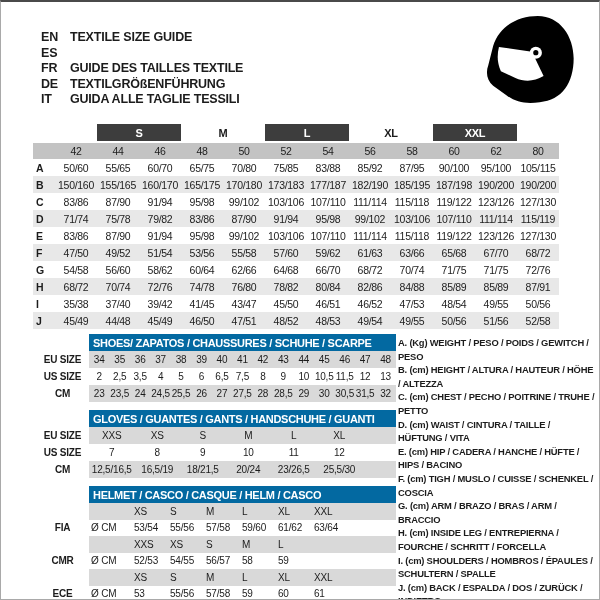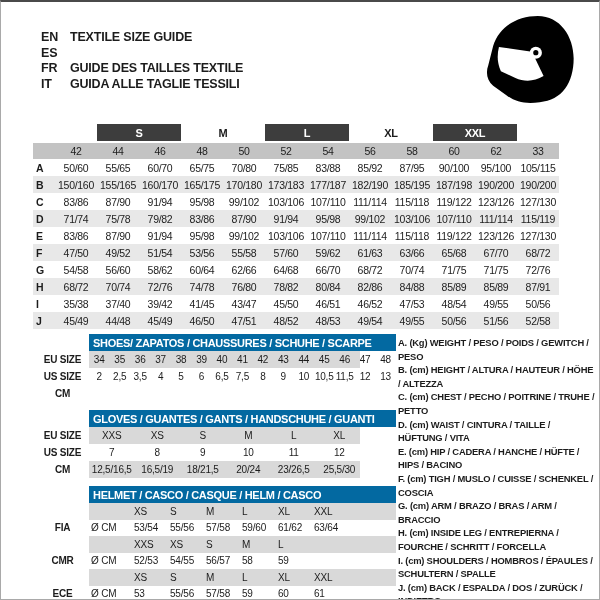--- a/index.html
+++ b/index.html
@@ -31,21 +31,21 @@
   .t-cell { width:42px; text-align:center; flex:none; }
   .t-row { display:flex; height:17px; align-items:center; }
   .t-rows .t-row:nth-child(even) { background:#e8e8e8; }
 
   
   .lower { position:absolute; left:35px; top:332px; width:362px; font-size:10px; letter-spacing:-0.2px; }
   .sub-title { margin-left:53px; width:307px; height:17px; background:#0369a1; color:#fff;
                font-weight:bold; font-size:11px; display:flex; align-items:center; padding-left:4px; letter-spacing:-0.3px; }
   .sub-row { display:flex; height:17px; align-items:center; }
   .sub-label { width:53px; font-weight:bold; font-size:10px; flex:none;text-align:center; }
-  .sub-grid { display:flex; width:271px; height:100%; align-items:center; }
+  .sub-grid { display:flex; width:307px; height:100%; align-items:center; }
   .sub-rows .sub-row:nth-child(odd) .sub-grid { background:#d9d9d9; }
   .shoes .cellx { width:20.46px; text-align:center; flex:none; }
   .gloves .sub-grid { padding-right:34px; }
   .gloves .cellx { width:45.5px; text-align:center; flex:none; }
   .gloves-t, .helmet-t { margin-top:8px; }
 
   
   .h-row { display:flex; height:16.5px; align-items:center; }
   .h-grid { display:flex; width:307px; height:100%; align-items:center; }
   .h-row.hgray .h-grid { background:#d9d9d9; }
@@ -67,20 +67,24 @@
   <div class="lang-row">
       <span class="lang-code">EN</span>
       <span class="lang-title">TEXTILE SIZE GUIDE</span>
     </div>
       <div class="lang-row">
       <span class="lang-code">ES</span>
     </div>
       <div class="lang-row">
       <span class="lang-code">FR</span>
       <span class="lang-title">GUIDE DES TAILLES TEXTILE</span>
+    </div>
+      <div class="lang-row">
+      <span class="lang-code">DE</span>
+      <span class="lang-title">TEXTILGRÖßENFÜHRUNG</span>
     </div>
       <div class="lang-row">
       <span class="lang-code">IT</span>
       <span class="lang-title">GUIDA ALLE TAGLIE TESSILI</span>
     </div>
     </div>
 
   <div class="helmet-icon">
     <svg viewBox="0 0 100 100" xmlns="http://www.w3.org/2000/svg" aria-hidden="true">
       <path d="M58 4 C81 4 95 25 95 48 C95 73 83 91 60 93 C46 95 35 93 26 86 L12 76 C6 71 4 63 7 55 L12 35 C18 15 37 4 58 4 Z" fill="#000"></path>
@@ -109,21 +113,21 @@
           <div class="t-cell">44</div>
           <div class="t-cell">46</div>
           <div class="t-cell">48</div>
           <div class="t-cell">50</div>
           <div class="t-cell">52</div>
           <div class="t-cell">54</div>
           <div class="t-cell">56</div>
           <div class="t-cell">58</div>
           <div class="t-cell">60</div>
           <div class="t-cell">62</div>
-          <div class="t-cell">33</div>
+          <div class="t-cell">80</div>
         </div>
     </div>
     <div class="t-rows">
 
     <div class="t-row">
         <div class="t-row-label">A</div>
         <div class="t-cells">
 
         <div class="t-cell">50/60</div>
             <div class="t-cell">55/65</div>
@@ -347,20 +351,38 @@
               <div class="cellx">9</div>
               <div class="cellx">10</div>
               <div class="cellx">10,5</div>
               <div class="cellx">11,5</div>
               <div class="cellx">12</div>
               <div class="cellx">13</div>
             </div>
         </div>
           <div class="sub-row">
           <div class="sub-label">CM</div>
+          <div class="sub-grid">
+
+          <div class="cellx">23</div>
+              <div class="cellx">23,5</div>
+              <div class="cellx">24</div>
+              <div class="cellx">24,5</div>
+              <div class="cellx">25,5</div>
+              <div class="cellx">26</div>
+              <div class="cellx">27</div>
+              <div class="cellx">27,5</div>
+              <div class="cellx">28</div>
+              <div class="cellx">28,5</div>
+              <div class="cellx">29</div>
+              <div class="cellx">30</div>
+              <div class="cellx">30,5</div>
+              <div class="cellx">31,5</div>
+              <div class="cellx">32</div>
+            </div>
         </div>
         </div>
     </div>
 
     <div class="gloves gloves-t">
       <div class="sub-title">GLOVES / GUANTES / GANTS / HANDSCHUHE / GUANTI</div>
       <div class="sub-rows">
 
       <div class="sub-row">
           <div class="sub-label">EU SIZE</div>

